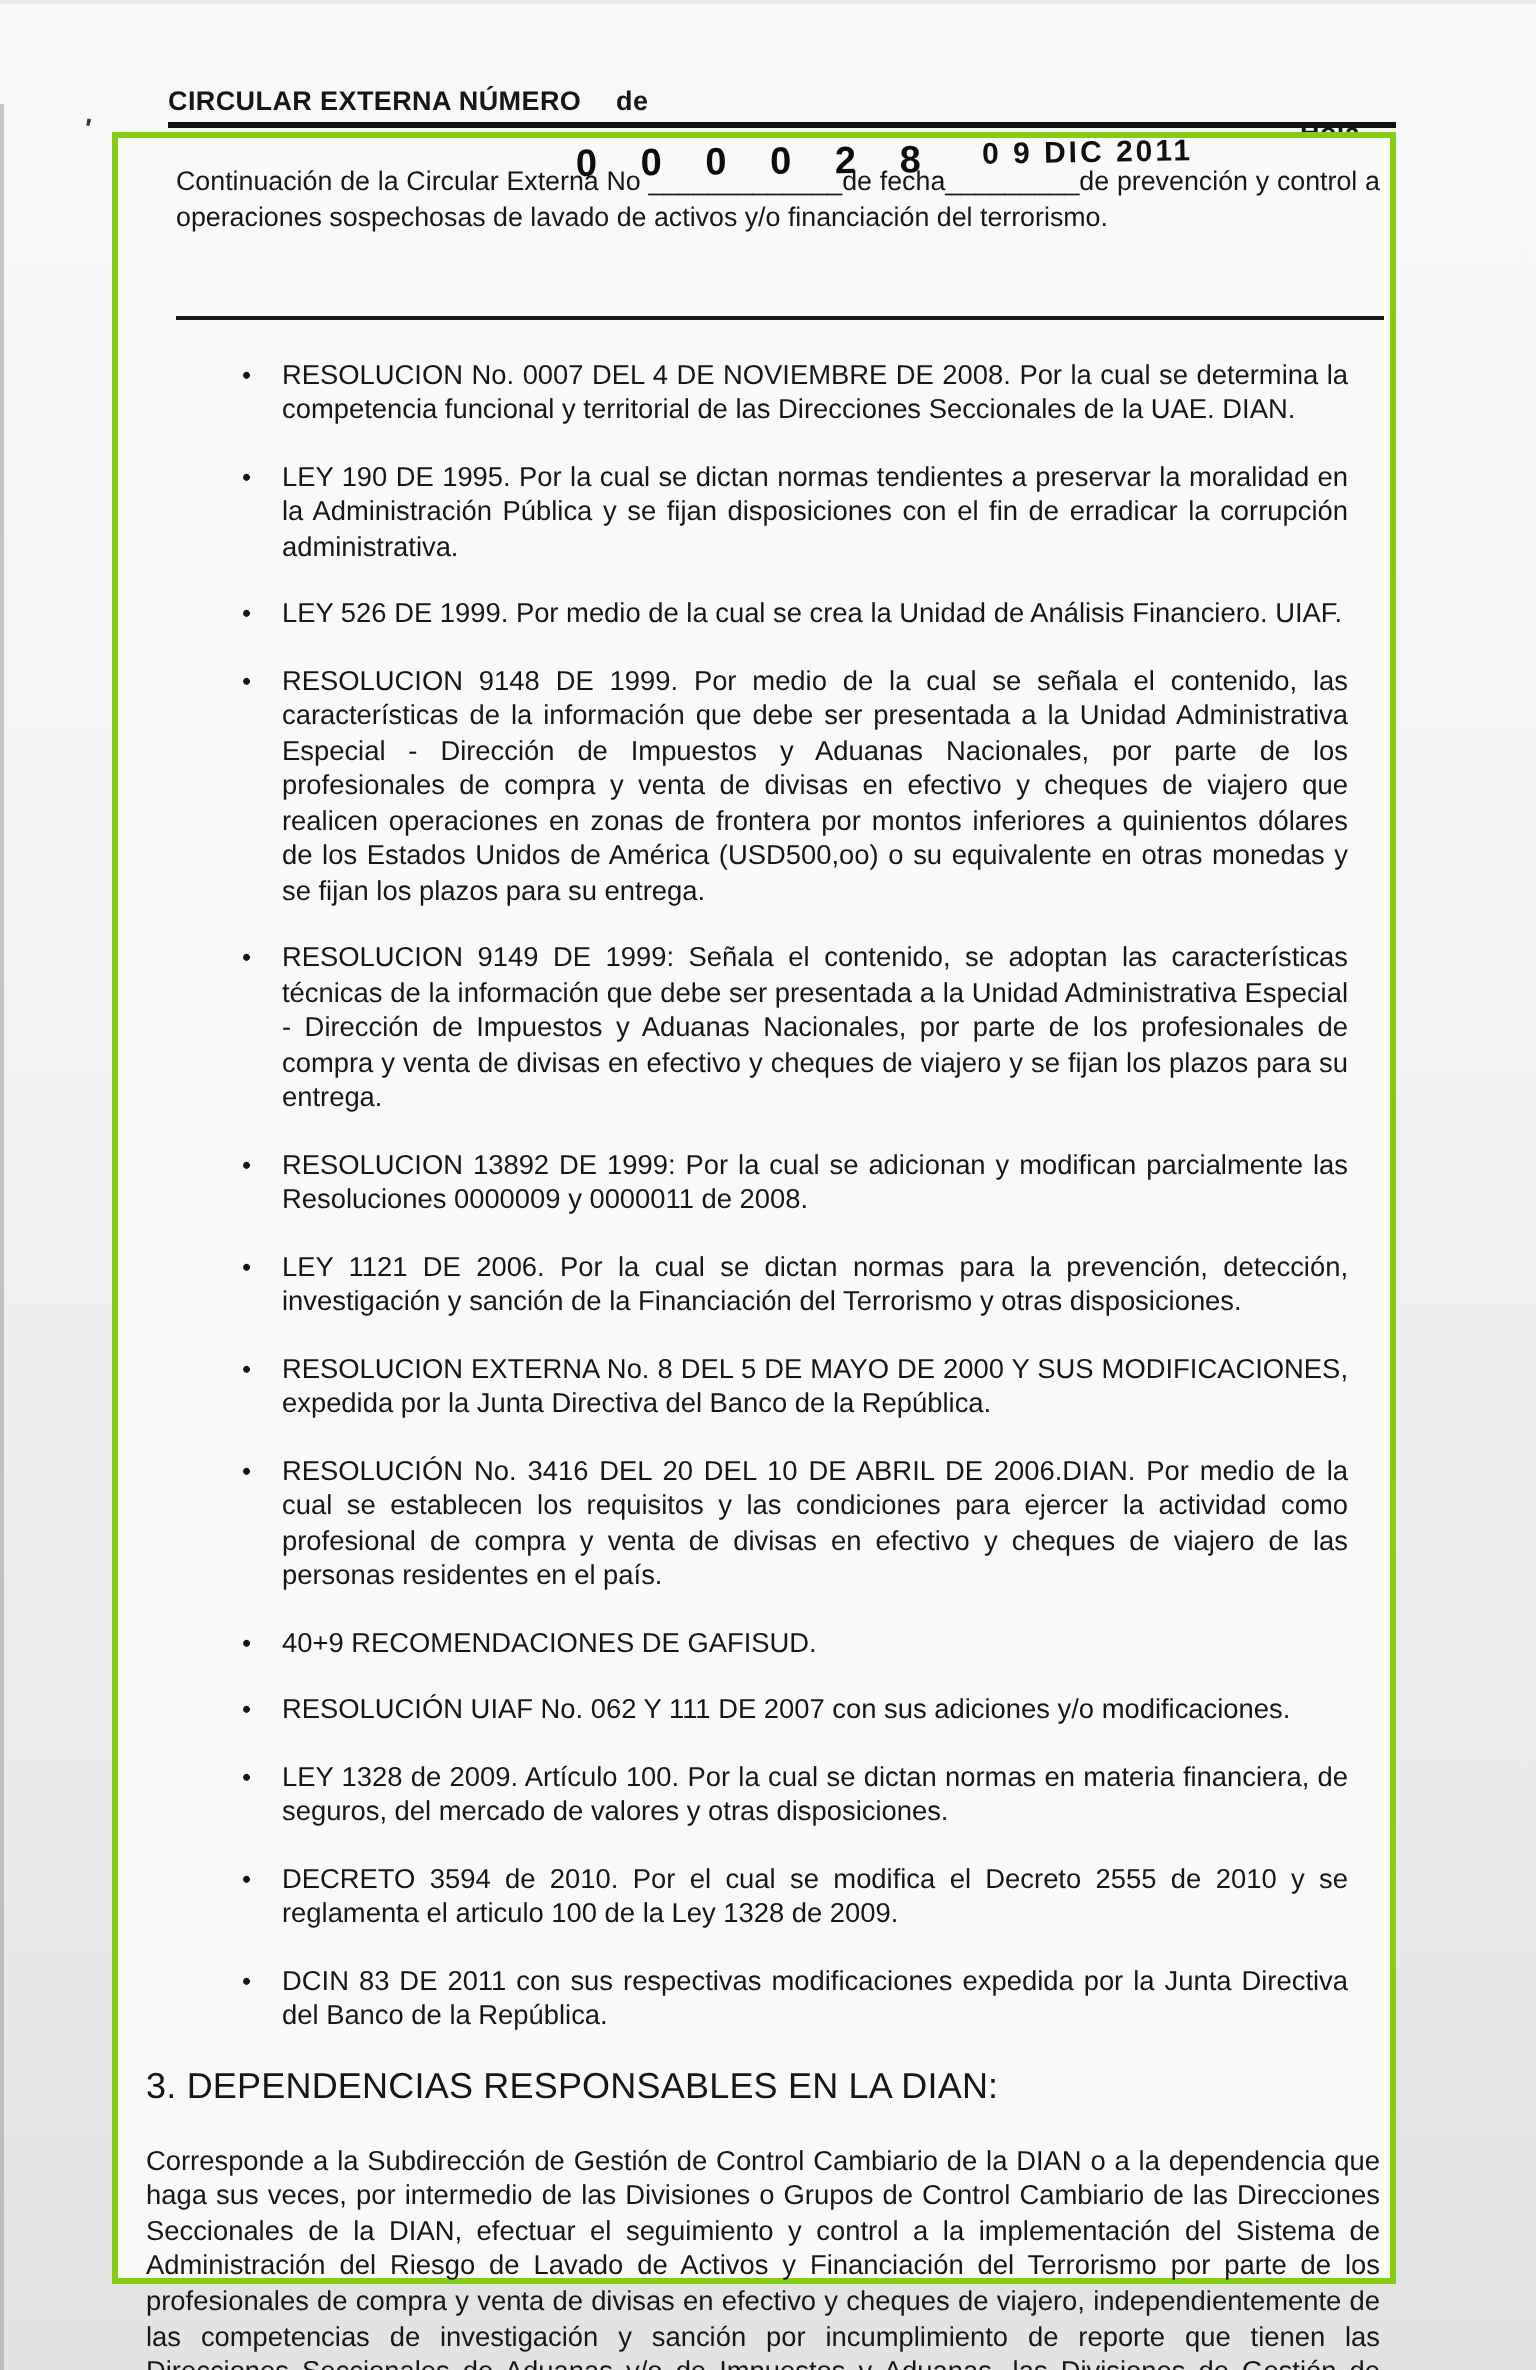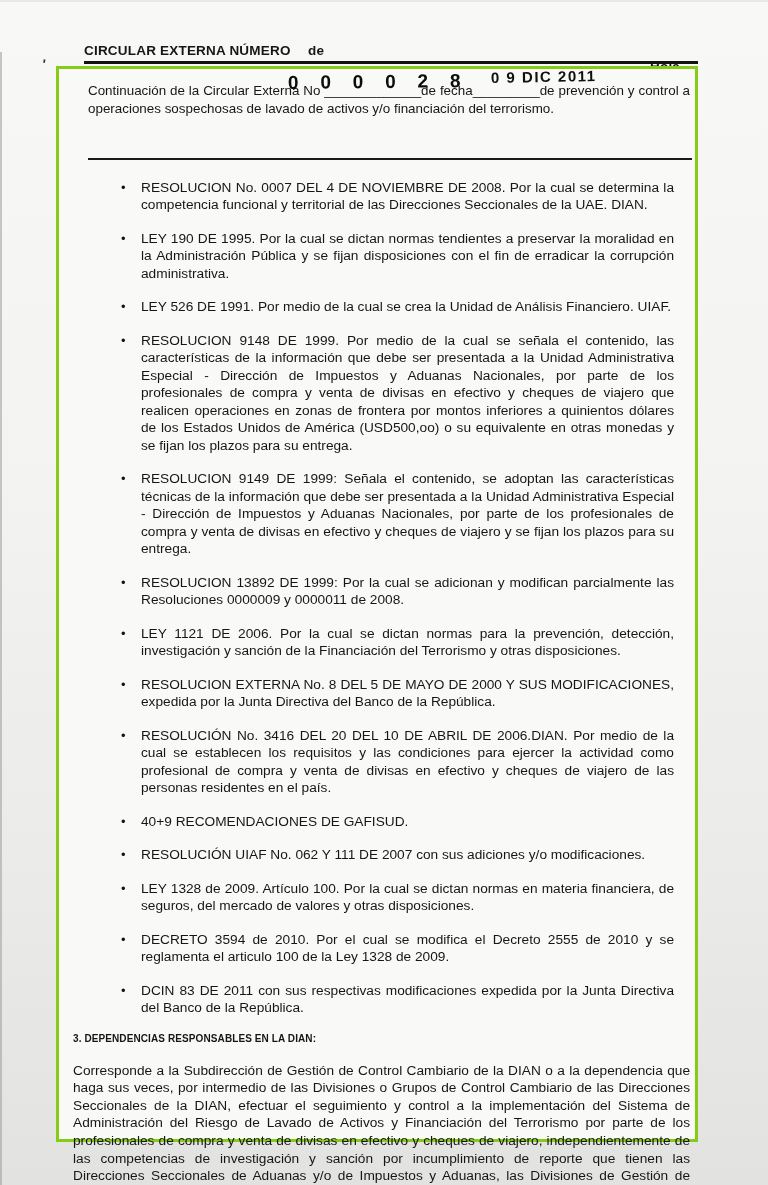--- a/index.html
+++ b/index.html
@@ -50,21 +50,21 @@
   ul.reglist{
     margin:19px 5px 0 0;padding:0 0 0 66px;list-style:none;
     font-size:13.7px;line-height:17.5px;text-align:justify;
   }
   ul.reglist li{position:relative;margin:16px;padding:0;}
   ul.reglist li::before{
     content:"\2022";position:absolute;left:-20px;top:0;font-size:13px;
   }
 
   .sec-heading{
-    margin:14px 4px 0 14px;font-weight:bold;font-size:10px;letter-spacing:.1px;
+    margin:14px 4px 0 14px;font-weight:normal;font-size:18px;letter-spacing:.1px;
   }
   .body-par{
     margin:18px 0 0 14px;width:617px;
     font-size:13.7px;line-height:17.6px;text-align:justify;
   }
 </style>
 </head>
 <body>
 
 <div class="edge-top"></div>
@@ -85,21 +85,21 @@
     <div class="stamp-date">0 9 DIC 2011</div>
   </div>
 
   <div class="intro">Continuación de la Circular Externa No _____________de fecha_________de prevención y control a operaciones sospechosas de lavado de activos y/o financiación del terrorismo.</div>
 
   <div class="rule"></div>
 
   <ul class="reglist">
       <li>RESOLUCION No. 0007 DEL 4 DE NOVIEMBRE DE 2008. Por la cual se determina la competencia funcional y territorial de las Direcciones Seccionales de la UAE. DIAN.</li>
       <li>LEY 190 DE 1995. Por la cual se dictan normas tendientes a preservar la moralidad en la Administración Pública y se fijan disposiciones con el fin de erradicar la corrupción administrativa.</li>
-      <li>LEY 526 DE 1991. Por medio de la cual se crea la Unidad de Análisis Financiero. UIAF.</li>
+      <li>LEY 526 DE 1999. Por medio de la cual se crea la Unidad de Análisis Financiero. UIAF.</li>
       <li>RESOLUCION 9148 DE 1999. Por medio de la cual se señala el contenido, las características de la información que debe ser presentada a la Unidad Administrativa Especial - Dirección de Impuestos y Aduanas Nacionales, por parte de los profesionales de compra y venta de divisas en efectivo y cheques de viajero que realicen operaciones en zonas de frontera por montos inferiores a quinientos dólares de los Estados Unidos de América (USD500,oo) o su equivalente en otras monedas y se fijan los plazos para su entrega.</li>
       <li>RESOLUCION 9149 DE 1999: Señala el contenido, se adoptan las características técnicas de la información que debe ser presentada a la Unidad Administrativa Especial - Dirección de Impuestos y Aduanas Nacionales, por parte de los profesionales de compra y venta de divisas en efectivo y cheques de viajero y se fijan los plazos para su entrega.</li>
       <li>RESOLUCION 13892 DE 1999: Por la cual se adicionan y modifican parcialmente las Resoluciones 0000009 y 0000011 de 2008.</li>
       <li>LEY 1121 DE 2006. Por la cual se dictan normas para la prevención, detección, investigación y sanción de la Financiación del Terrorismo y otras disposiciones.</li>
       <li>RESOLUCION EXTERNA No. 8 DEL 5 DE MAYO DE 2000 Y SUS MODIFICACIONES, expedida por la Junta Directiva del Banco de la República.</li>
       <li>RESOLUCIÓN No. 3416 DEL 20 DEL 10 DE ABRIL DE 2006.DIAN. Por medio de la cual se establecen los requisitos y las condiciones para ejercer la actividad como profesional de compra y venta de divisas en efectivo y cheques de viajero de las personas residentes en el país.</li>
       <li>40+9 RECOMENDACIONES DE GAFISUD.</li>
       <li>RESOLUCIÓN UIAF No. 062 Y 111 DE 2007 con sus adiciones y/o modificaciones.</li>
       <li>LEY 1328 de 2009. Artículo 100. Por la cual se dictan normas en materia financiera, de seguros, del mercado de valores y otras disposiciones.</li>
       <li>DECRETO 3594 de 2010. Por el cual se modifica el Decreto 2555 de 2010 y se reglamenta el articulo 100 de la Ley 1328 de 2009.</li>

